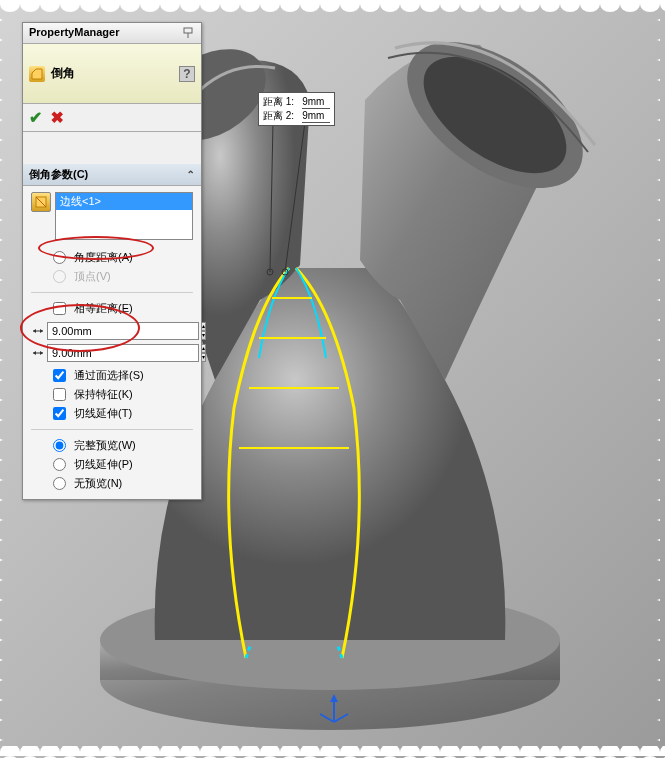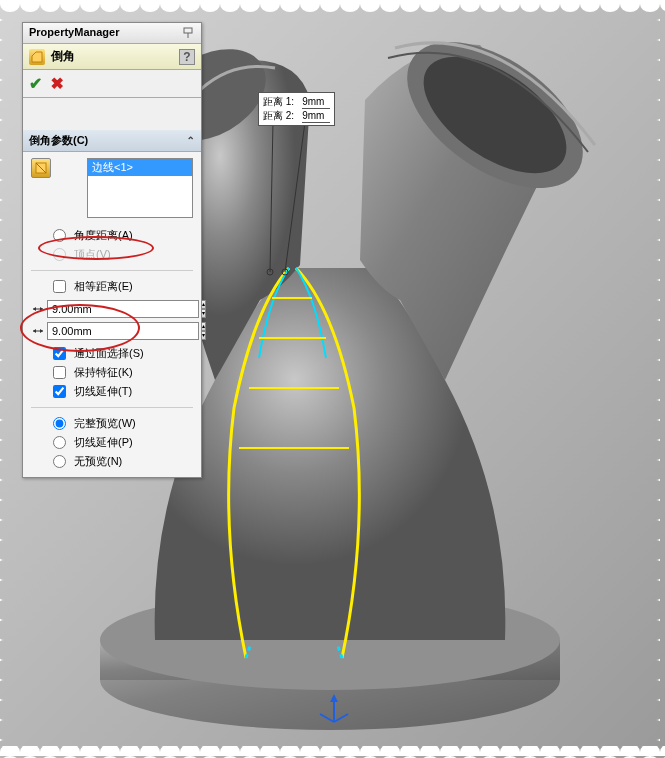--- a/index.html
+++ b/index.html
@@ -42,21 +42,21 @@
       align-items: flex-start;
       font-size: 11px;
       font-weight: bold;
     }
     .pin-icon {
       width: 14px; height: 14px;
       display: inline-block;
     }
     .feature-title {
       background: linear-gradient(#f8f8e0, #e8e8c0);
-      padding: 4px 6px;
+      padding: 21px 6px;
       display: flex;
       align-items: center;
       gap: 6px;
       border-bottom: 1px solid #aaa;
       font-size: 12px;
       font-weight: bold;
     }
     .feature-icon {
       width: 16px; height: 16px;
       background: linear-gradient(#ffe080, #d4a020);
@@ -111,25 +111,24 @@
       background: linear-gradient(#ffe080, #d4a020);
       border: 1px solid #888;
       border-radius: 2px;
       flex-shrink: 0;
       display: flex;
       align-items: center;
       justify-content: center;
     }
     .sel-list {
       flex: 1;
-      height: 60px;
+      height: 48px;
       background: #fff;
       border: 1px solid #888;
       overflow: hidden;
-      margin-left: 32px;
     }
     .sel-item {
       background: #3399ff;
       color: #fff;
       padding: 1px 4px;
       font-size: 11px;
     }
     .radio-row, .check-row {
       display: flex;
       align-items: center;

